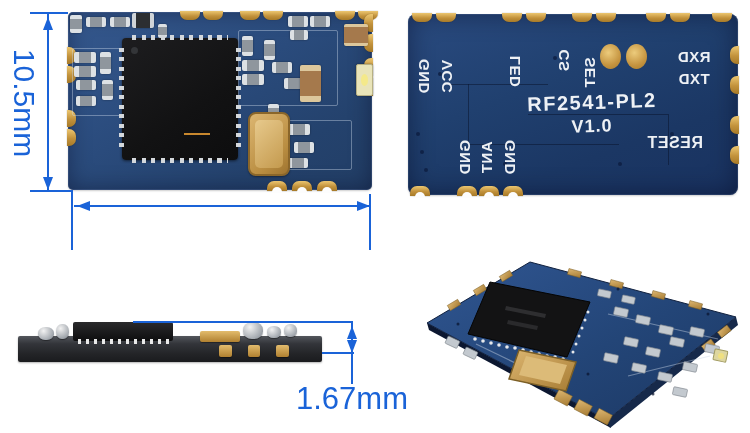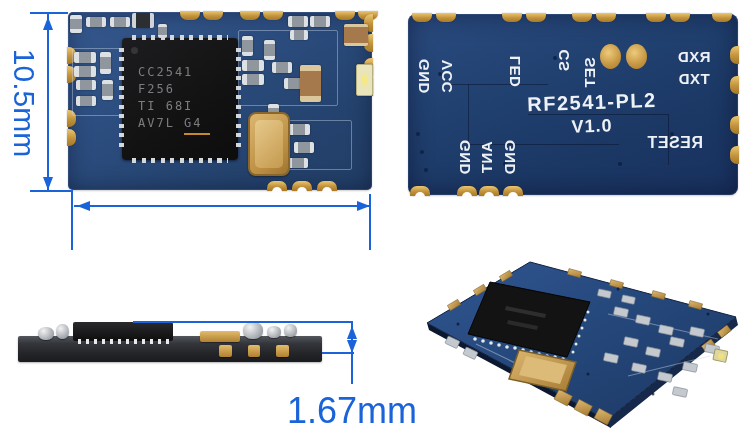--- a/index.html
+++ b/index.html
@@ -149,26 +149,20 @@
     <div class="smd" style="left:220px;top:112px;width:22px;height:11px"></div>
     <div class="smd" style="left:226px;top:130px;width:20px;height:11px"></div>
     <div class="smd" style="left:220px;top:146px;width:20px;height:10px"></div>
 
     <div class="abs" id="chip">
       <div class="pins-h" style="top:-3px"></div>
       <div class="pins-h" style="bottom:-3px"></div>
       <div class="pins-v" style="left:-3px"></div>
       <div class="pins-v" style="right:-3px"></div>
       <div class="chip-dot"></div>
-      <div class="chip-mark">
-        <div>CC2541</div>
-        <div>F256</div>
-        <div>TI 68I</div>
-        <div>AV7L G4</div>
-      </div>
       <div class="chip-underline"></div>
     </div>
 
     <div class="abs" id="crystal">
       <div class="inner"></div>
     </div>
   </div>
 
   <div class="dim" style="left:30px;top:12px;width:38px;height:2px"></div>
   <div class="dim" style="left:30px;top:190px;width:42px;height:2px"></div>
@@ -253,21 +247,21 @@
   <div class="blob" style="left:284px;top:324px;width:13px;height:13px"></div>
   <div class="goldside" style="left:219px;top:345px;width:13px;height:12px"></div>
   <div class="goldside" style="left:248px;top:345px;width:12px;height:12px"></div>
   <div class="goldside" style="left:276px;top:345px;width:13px;height:12px"></div>
 
   <div class="dim" style="left:133px;top:321px;width:220px;height:2px"></div>
   <div class="dim" style="left:322px;top:352px;width:32px;height:2px"></div>
   <div class="dim" style="left:351px;top:322px;width:2px;height:62px"></div>
   <div class="ar up" style="left:347px;top:323px"></div>
   <div class="ar down" style="left:347px;top:340px"></div>
-  <div class="dimtext" style="left:282px;top:394px;width:140px;font-size:36px">1.67mm</div>
+  <div class="dimtext" style="left:282px;top:382px;width:140px;font-size:31px">1.67mm</div>
 
   <svg class="abs" style="left:418px;top:244px" width="330" height="186" viewBox="0 0 330 186">
     <defs>
       <linearGradient id="pg" x1="0" y1="0" x2="1" y2="1">
         <stop offset="0" stop-color="#305692"></stop>
           <stop offset=".55" stop-color="#234577"></stop>
           <stop offset="1" stop-color="#1c3864"></stop>
       </linearGradient>
       <linearGradient id="cg" x1="0" y1="0" x2="1" y2="1">
         <stop offset="0" stop-color="#dcb671"></stop>

